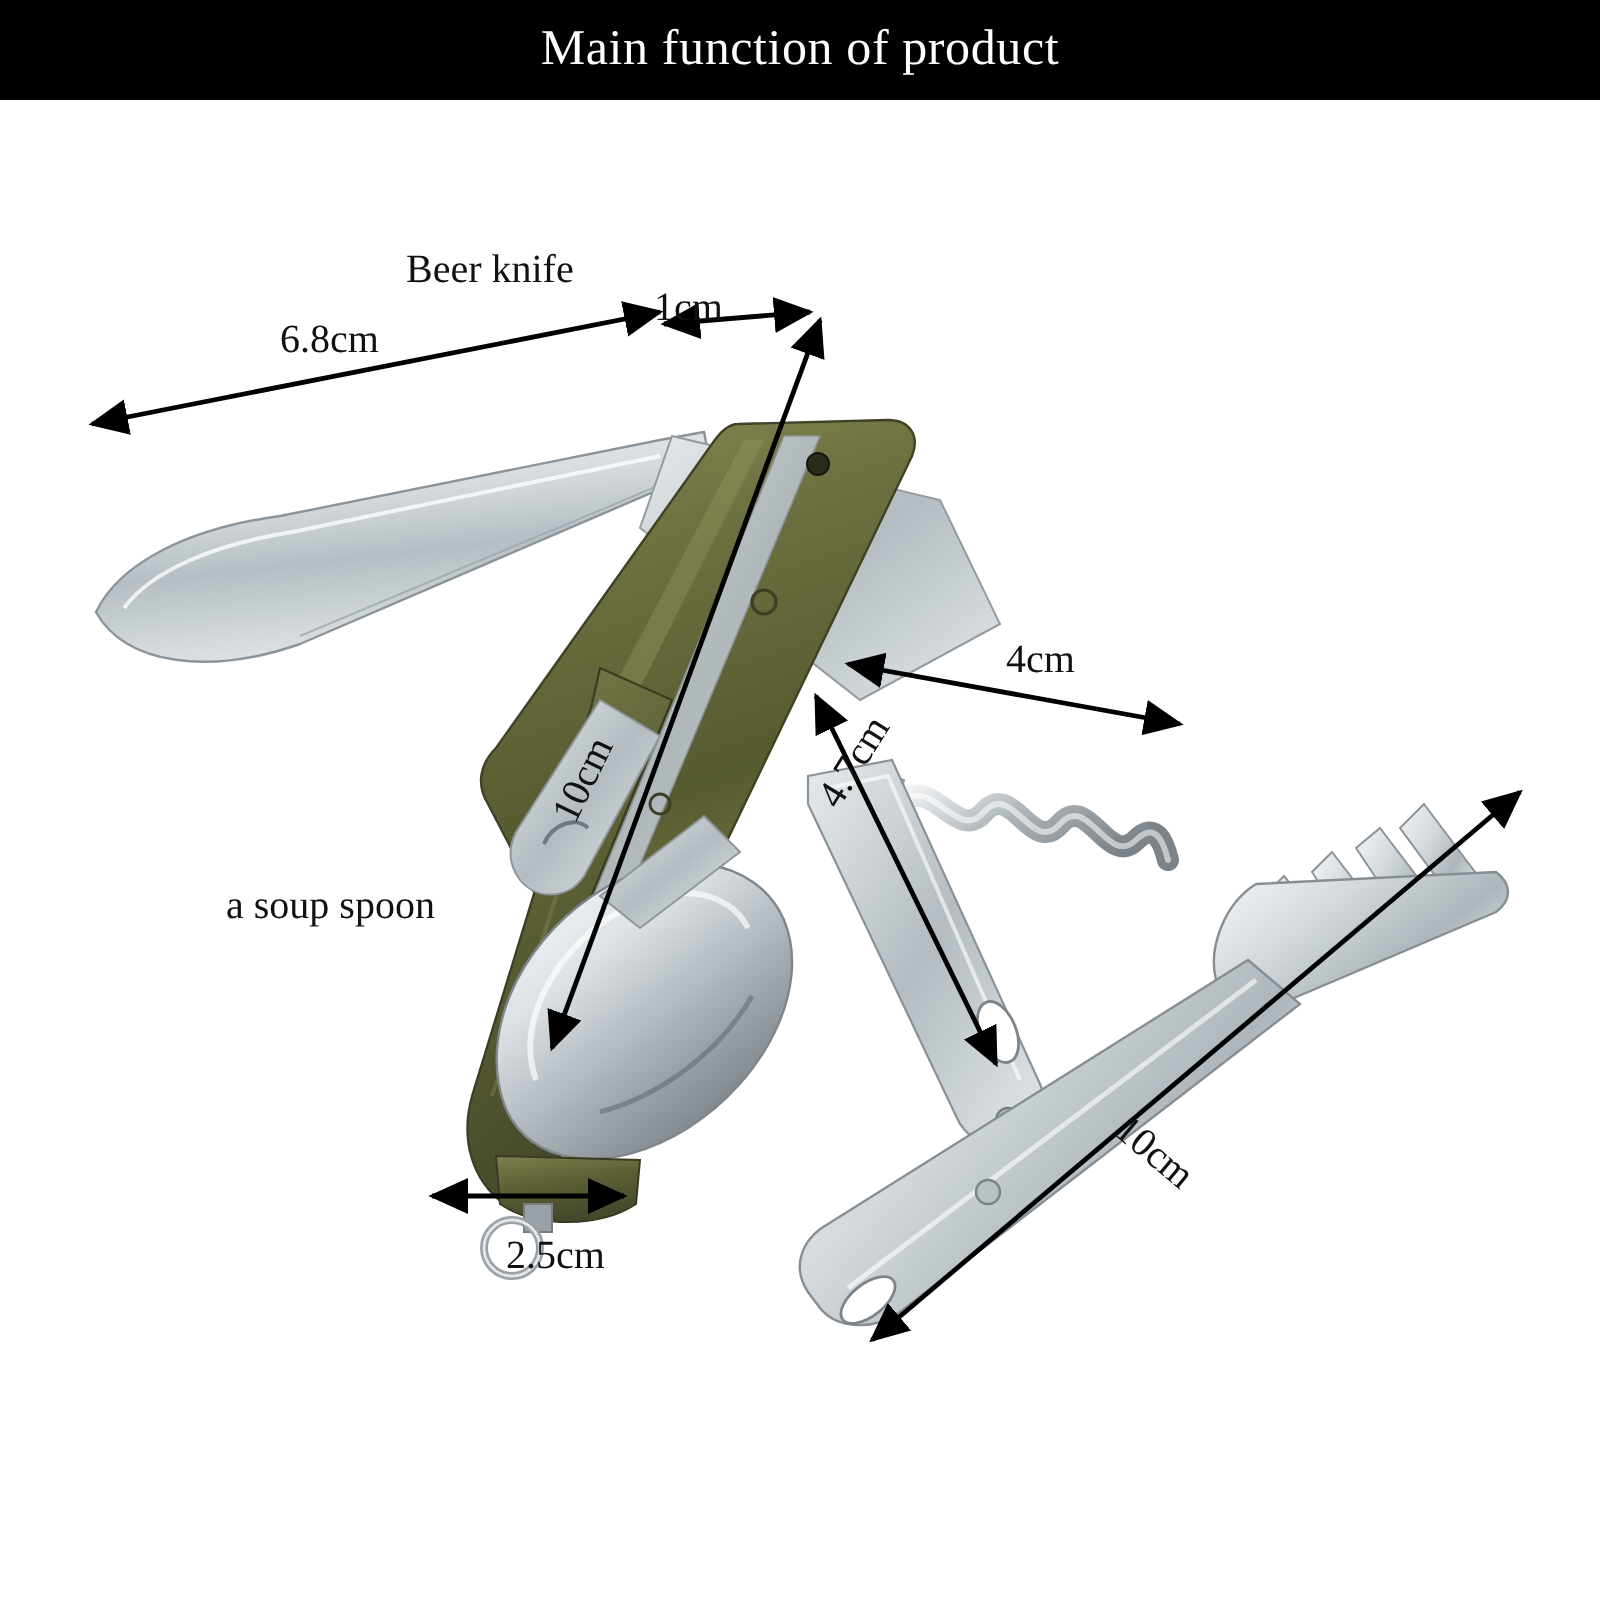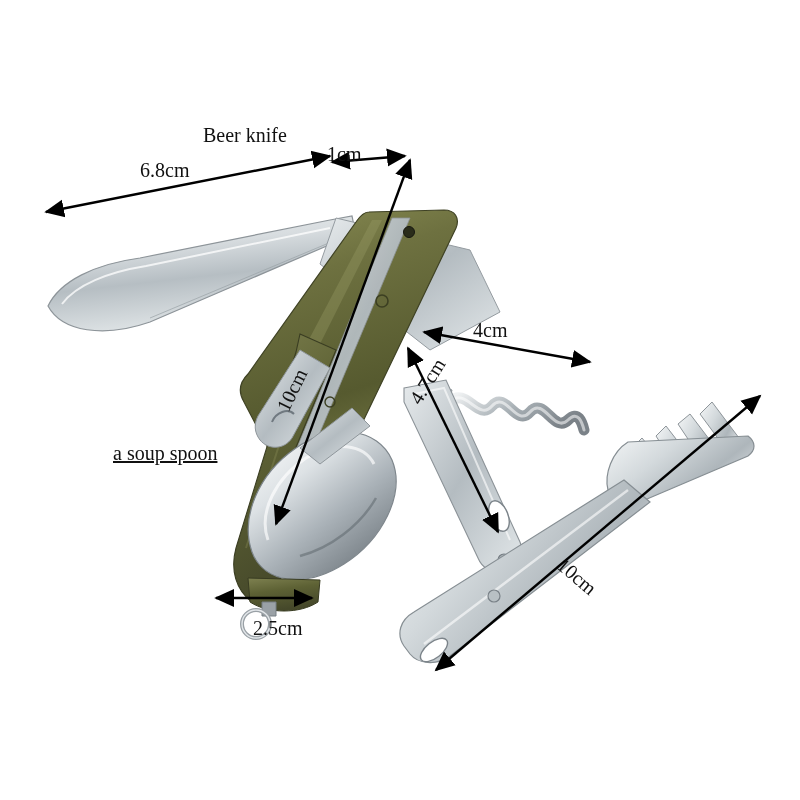--- a/index.html
+++ b/index.html
@@ -60,20 +60,23 @@
   .lbl-20 { font-size: 20px; }
   .rot-n58 { transform: rotate(-58deg); transform-origin: left center; }
   .rot-n64 { transform: rotate(-64deg); transform-origin: left center; }
   .rot-40  { transform: rotate(40deg);  transform-origin: left center; }
 </style>
 </head>
 <body>
 
 <div id="page">
 
+  <div class="banner">
+    <div class="banner-title">Main function of product</div>
+  </div>
 
   <div class="canvas">
     <svg width="800" height="750" viewBox="0 0 800 750" xmlns="http://www.w3.org/2000/svg">
       <defs>
         <linearGradient id="steelBlade" x1="0" y1="0" x2="0.3" y2="1">
           <stop offset="0%" stop-color="#f2f4f5"></stop>
           <stop offset="35%" stop-color="#d8dde0"></stop>
           <stop offset="62%" stop-color="#b6bec3"></stop>
           <stop offset="100%" stop-color="#dfe4e6"></stop>
         </linearGradient>
@@ -261,24 +264,24 @@
     </svg>
   </div>
 
   <div class="label lbl-20" style="left:203px; top:125px;">Beer knife</div>
 
   <div class="label lbl-20" style="left:140px; top:160px;">6.8cm</div>
 
   <div class="label lbl-20" style="left:327px; top:144px;">1cm</div>
 
 
-  <div class="label lbl-20" style="left:473px; top:320px;">4cm</div>
-
-
-  <div class="label lbl-20" style="left:113px; top:443px;text-decoration:underline;">a soup spoon</div>
+  <div class="label lbl-20" style="left:503px; top:320px;">4cm</div>
+
+
+  <div class="label lbl-20" style="left:113px; top:443px;">a soup spoon</div>
 
   <div class="label lbl-20 rot-n64" style="left:282px; top:400px;">10cm</div>
 
   <div class="label lbl-20 rot-n58" style="left:414px; top:392px;">4.7cm</div>
 
   <div class="label lbl-20 rot-40" style="left:560px; top:552px;">10cm</div>
 
 
   <div class="label lbl-20" style="left:237px; top:618px;margin-left:16px;">2.5cm</div>
 

